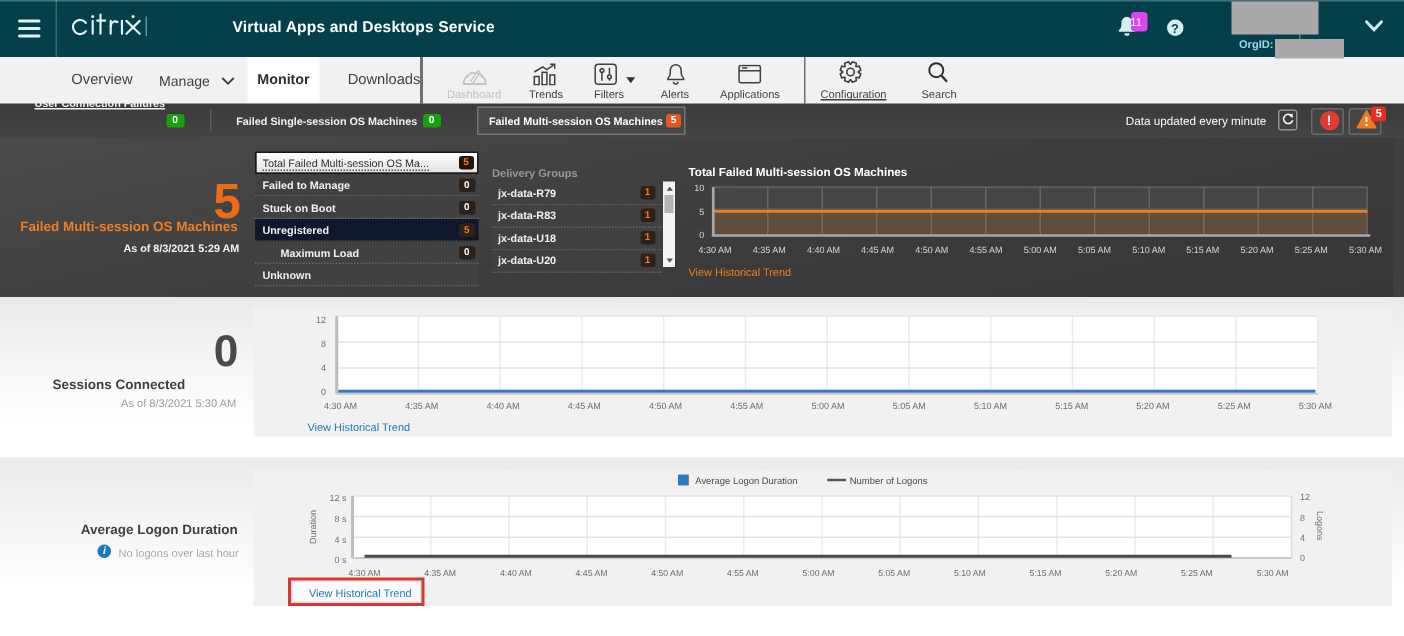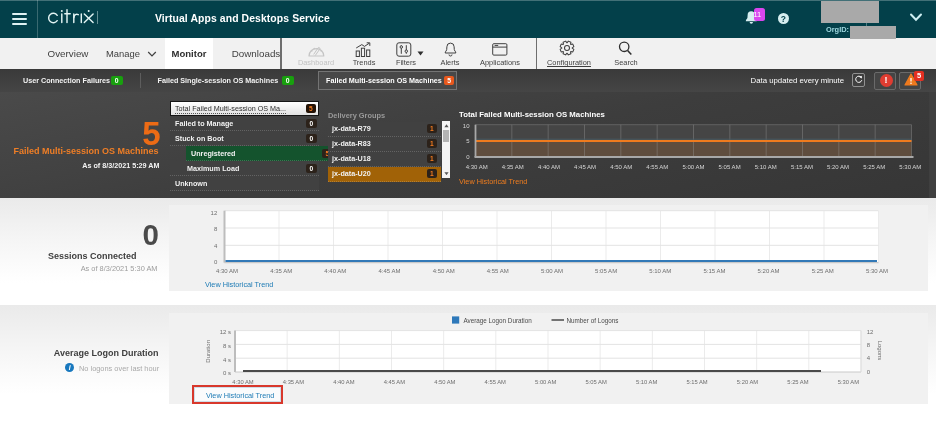--- a/index.html
+++ b/index.html
@@ -115,21 +115,21 @@
 </svg>
 <div class="abs ctr" style="left:529px;top:58.2px;width:80px;font-size:7.4px;color:#3f3f3f;text-decoration:underline;">Configuration</div>
 
 <svg class="abs" style="left:618px;top:41px;" width="15" height="15" viewBox="0 0 15 15">
   <circle cx="6.2" cy="5.8" r="4.7" fill="none" stroke="#2e2e2e" stroke-width="1.3"></circle>
   <line x1="9.6" y1="9.4" x2="13.3" y2="13.5" stroke="#2e2e2e" stroke-width="1.5"></line>
 </svg>
 <div class="abs ctr" style="left:586px;top:58.2px;width:80px;font-size:7.4px;color:#3f3f3f;">Search</div>
 
 <div class="abs" style="left:0;top:69px;width:936px;height:23px;background:linear-gradient(#3a3a3a,#454545);"></div>
-<div class="abs" style="left:23px;top:76px;font-size:7.2px;font-weight:bold;color:#f2f2f2;">User Connection Failures</div>
+<div class="abs" style="left:23px;top:64px;font-size:7.2px;font-weight:bold;color:#f2f2f2;text-decoration:underline;">User Connection Failures</div>
 <div class="abs" style="left:110.8px;top:75.7px;width:11.8px;height:9.8px;background:#18a00e;border-radius:2px;color:#fff;font-size:6.8px;font-weight:bold;text-align:center;line-height:10px;">0</div>
 <div class="abs" style="left:140px;top:73px;width:1px;height:15px;background:#5d5d5d;"></div>
 <div class="abs" style="left:157.5px;top:76px;font-size:7.2px;font-weight:bold;color:#f2f2f2;">Failed Single-session OS Machines</div>
 <div class="abs" style="left:281.8px;top:75.7px;width:11.8px;height:9.8px;background:#18a00e;border-radius:2px;color:#fff;font-size:6.8px;font-weight:bold;text-align:center;line-height:10px;">0</div>
 <div class="abs" style="left:318px;top:70.5px;width:139px;height:19px;background:#484848;border:1px solid #747474;box-sizing:border-box;"></div>
 <div class="abs" style="left:326px;top:76px;font-size:7.2px;font-weight:bold;color:#fff;">Failed Multi-session OS Machines</div>
 <div class="abs" style="left:443.6px;top:75.7px;width:10.9px;height:9.8px;background:#e8581d;border-radius:2px;color:#fff;font-size:6.8px;font-weight:bold;text-align:center;line-height:10px;">5</div>
 
 <div class="abs" style="left:750.5px;top:75.5px;font-size:7.8px;color:#fdfdfd;">Data updated every minute</div>
 <div class="abs" style="left:851.5px;top:73px;width:13px;height:14px;border:1px solid #919191;border-radius:2px;box-sizing:border-box;"></div>
@@ -158,21 +158,21 @@
     <span style="position:absolute;right:1.5px;top:1.7px;width:10.5px;height:9.6px;background:#241307;border-radius:2px;color:#f47b20;font-size:6.6px;font-weight:bold;text-align:center;line-height:9.8px;">5</span>
   </div>
 <div class="abs" style="left:169.5px;top:116px;width:149px;height:15px;background:#414141;border-bottom:1px dotted rgba(255,255,255,0.18);box-sizing:border-box;">
     <span style="position:absolute;left:5.5px;top:3px;font-size:7.2px;font-weight:bold;color:#f1f1f1;">Failed to Manage</span>
     <span style="position:absolute;right:2px;top:2.8px;width:10.5px;height:9.6px;background:#2c221a;border-radius:2px;color:#fff;font-size:6.6px;font-weight:bold;text-align:center;line-height:9.8px;">0</span>
   </div>
 <div class="abs" style="left:169.5px;top:131px;width:149px;height:15px;background:#414141;border-bottom:1px dotted rgba(255,255,255,0.18);box-sizing:border-box;">
     <span style="position:absolute;left:5.5px;top:3px;font-size:7.2px;font-weight:bold;color:#f1f1f1;">Stuck on Boot</span>
     <span style="position:absolute;right:2px;top:2.8px;width:10.5px;height:9.6px;background:#2c221a;border-radius:2px;color:#fff;font-size:6.6px;font-weight:bold;text-align:center;line-height:9.8px;">0</span>
   </div>
-<div class="abs" style="left:169.5px;top:146px;width:149px;height:15px;background:#14532d;border-bottom:1px dotted rgba(255,255,255,0.18);box-sizing:border-box;margin-left:16px;">
+<div class="abs" style="left:169.5px;top:146px;width:149px;height:15px;background:#0f172a;border-bottom:1px dotted rgba(255,255,255,0.18);box-sizing:border-box;">
     <span style="position:absolute;left:5.5px;top:3px;font-size:7.2px;font-weight:bold;color:#f1f1f1;">Unregistered</span>
     <span style="position:absolute;right:2px;top:2.8px;width:10.5px;height:9.6px;background:#2c221a;border-radius:2px;color:#f47b20;font-size:6.6px;font-weight:bold;text-align:center;line-height:9.8px;">5</span>
   </div>
 <div class="abs" style="left:169.5px;top:161px;width:149px;height:15px;background:#414141;border-bottom:1px dotted rgba(255,255,255,0.18);box-sizing:border-box;">
     <span style="position:absolute;left:5.5px;top:3px;font-size:7.2px;font-weight:bold;color:#f1f1f1;padding-left:12px;">Maximum Load</span>
     <span style="position:absolute;right:2px;top:2.8px;width:10.5px;height:9.6px;background:#2c221a;border-radius:2px;color:#fff;font-size:6.6px;font-weight:bold;text-align:center;line-height:9.8px;">0</span>
   </div>
 <div class="abs" style="left:169.5px;top:176px;width:149px;height:15px;background:#414141;border-bottom:1px dotted rgba(255,255,255,0.18);box-sizing:border-box;">
     <span style="position:absolute;left:5.5px;top:3px;font-size:7.2px;font-weight:bold;color:#f1f1f1;">Unknown</span>
   </div>
@@ -183,21 +183,21 @@
     <span style="position:absolute;right:4px;top:2px;width:10.5px;height:9.6px;background:#2c221a;border-radius:2px;color:#f47b20;font-size:6.6px;font-weight:bold;text-align:center;line-height:9.8px;">1</span>
   </div>
 <div class="abs" style="left:327.5px;top:136.5px;width:113.5px;height:15px;background:#414141;border-bottom:1px dotted rgba(255,255,255,0.18);box-sizing:border-box;">
     <span style="position:absolute;left:4.5px;top:2.2px;font-size:7.2px;font-weight:bold;color:#f1f1f1;">jx-data-R83</span>
     <span style="position:absolute;right:4px;top:2px;width:10.5px;height:9.6px;background:#2c221a;border-radius:2px;color:#f47b20;font-size:6.6px;font-weight:bold;text-align:center;line-height:9.8px;">1</span>
   </div>
 <div class="abs" style="left:327.5px;top:151.5px;width:113.5px;height:15px;background:#414141;border-bottom:1px dotted rgba(255,255,255,0.18);box-sizing:border-box;">
     <span style="position:absolute;left:4.5px;top:2.2px;font-size:7.2px;font-weight:bold;color:#f1f1f1;">jx-data-U18</span>
     <span style="position:absolute;right:4px;top:2px;width:10.5px;height:9.6px;background:#2c221a;border-radius:2px;color:#f47b20;font-size:6.6px;font-weight:bold;text-align:center;line-height:9.8px;">1</span>
   </div>
-<div class="abs" style="left:327.5px;top:166.5px;width:113.5px;height:15px;background:#a16207;border-bottom:1px dotted rgba(255,255,255,0.18);box-sizing:border-box;">
+<div class="abs" style="left:327.5px;top:166.5px;width:113.5px;height:15px;background:#404040;border-bottom:1px dotted rgba(255,255,255,0.18);box-sizing:border-box;">
     <span style="position:absolute;left:4.5px;top:2.2px;font-size:7.2px;font-weight:bold;color:#f1f1f1;">jx-data-U20</span>
     <span style="position:absolute;right:4px;top:2px;width:10.5px;height:9.6px;background:#2c221a;border-radius:2px;color:#f47b20;font-size:6.6px;font-weight:bold;text-align:center;line-height:9.8px;">1</span>
   </div>
 <div class="abs" style="left:442px;top:121.3px;width:8.2px;height:56.5px;background:#f4f4f4;">
     <svg style="position:absolute;left:1.6px;top:2.8px;" width="5" height="3.5" viewBox="0 0 7 5">
       <polygon points="3.5,0.5 6.5,4.5 0.5,4.5" fill="#555"></polygon>
     </svg>
     <div style="position:absolute;left:1px;top:8.5px;width:6.2px;height:12.5px;background:#b3b3b3;"></div>
     <svg style="position:absolute;left:1.6px;bottom:2.8px;" width="5" height="3.5" viewBox="0 0 7 5">
       <polygon points="0.5,0.5 6.5,0.5 3.5,4.5" fill="#555"></polygon>
@@ -240,21 +240,21 @@
     <text x="765.77" y="168.8" font-size="6" fill="#d6d6d6" text-anchor="middle" font-family="Liberation Sans, sans-serif">5:10 AM</text>
     <text x="801.91" y="168.8" font-size="6" fill="#d6d6d6" text-anchor="middle" font-family="Liberation Sans, sans-serif">5:15 AM</text>
     <text x="838.05" y="168.8" font-size="6" fill="#d6d6d6" text-anchor="middle" font-family="Liberation Sans, sans-serif">5:20 AM</text>
     <text x="874.19" y="168.8" font-size="6" fill="#d6d6d6" text-anchor="middle" font-family="Liberation Sans, sans-serif">5:25 AM</text>
     <text x="910.3299999999999" y="168.8" font-size="6" fill="#d6d6d6" text-anchor="middle" font-family="Liberation Sans, sans-serif">5:30 AM</text>
   </svg>
 <div class="abs" style="left:459px;top:176.5px;font-size:7.3px;color:#ef7d1f;">View Historical Trend</div>
 
 <div class="abs" style="left:0;top:198px;width:936px;height:100px;background:linear-gradient(#eaeaea 0%,#f6f6f6 45%,#ffffff 85%);"></div>
 <div class="abs" style="left:0;top:219.5px;width:159px;text-align:right;font-size:29.5px;font-weight:bold;color:#4a4a4a;line-height:29px;">0</div>
-<div class="abs" style="left:0;top:250.5px;width:158.5px;text-align:left;font-size:9px;font-weight:bold;color:#3f3f3f;padding-left:48px;">Sessions Connected</div>
+<div class="abs" style="left:0;top:250.5px;width:158.5px;text-align:center;font-size:9px;font-weight:bold;color:#3f3f3f;">Sessions Connected</div>
 <div class="abs" style="left:0;top:264px;width:157.5px;text-align:right;font-size:7.4px;color:#9c9c9c;">As of 8/3/2021 5:30 AM</div>
 <div class="abs" style="left:169px;top:205px;width:759px;height:86px;background:#f1f1f1;"></div>
 <svg id="chart2" class="abs" style="left:169px;top:205px;" width="759" height="86" viewBox="169 205 759 86">
     <rect x="224.5" y="210.7" width="654" height="51.900000000000034" fill="#ffffff"></rect>
     <line x1="224.5" y1="210.7" x2="224.5" y2="262.6" stroke="#ebebeb" stroke-width="1"></line>
     <line x1="279" y1="210.7" x2="279" y2="262.6" stroke="#ebebeb" stroke-width="1"></line>
     <line x1="333.5" y1="210.7" x2="333.5" y2="262.6" stroke="#ebebeb" stroke-width="1"></line>
     <line x1="388" y1="210.7" x2="388" y2="262.6" stroke="#ebebeb" stroke-width="1"></line>
     <line x1="442.5" y1="210.7" x2="442.5" y2="262.6" stroke="#ebebeb" stroke-width="1"></line>
     <line x1="497" y1="210.7" x2="497" y2="262.6" stroke="#ebebeb" stroke-width="1"></line>

